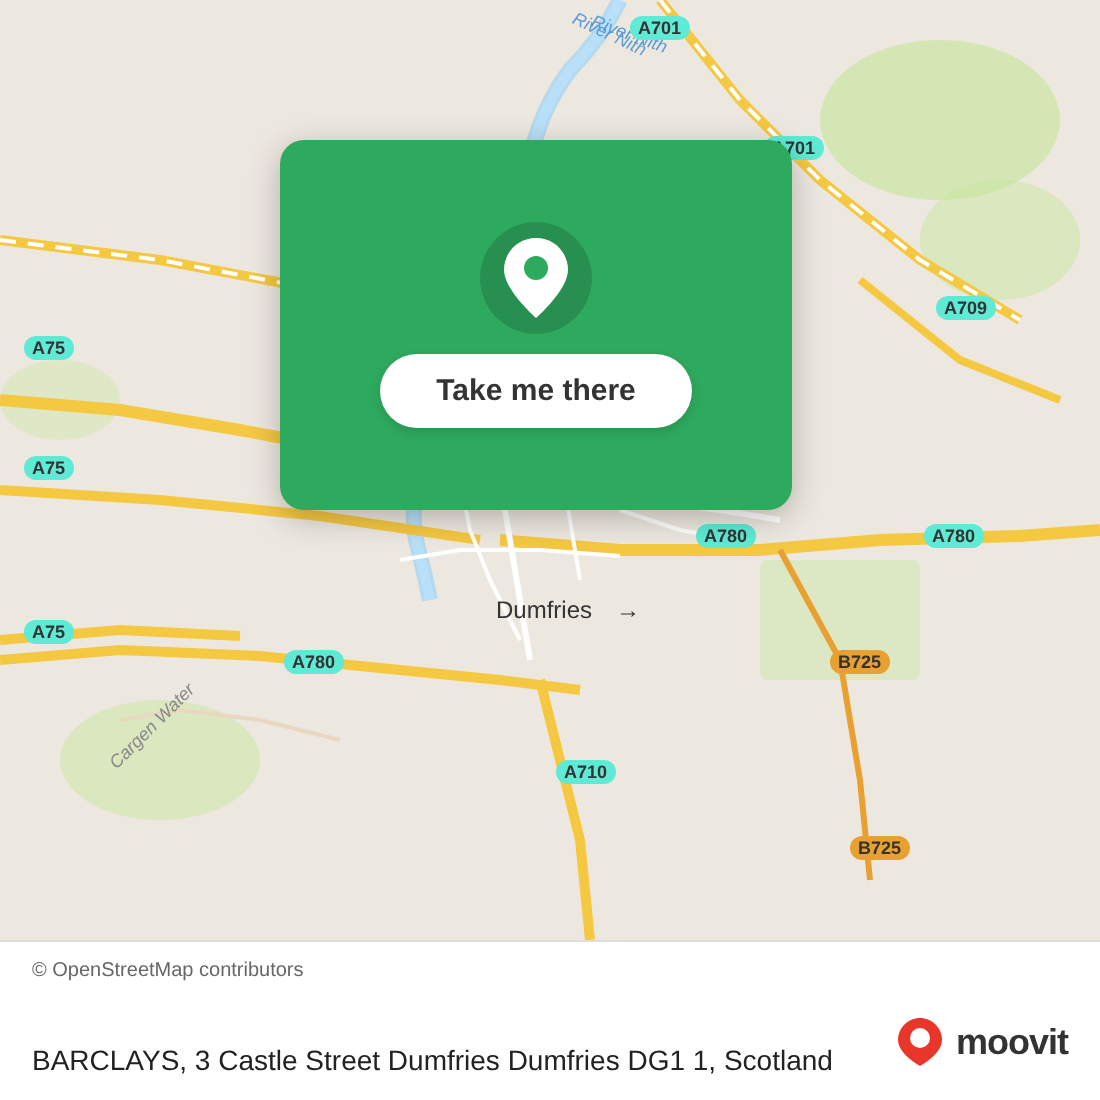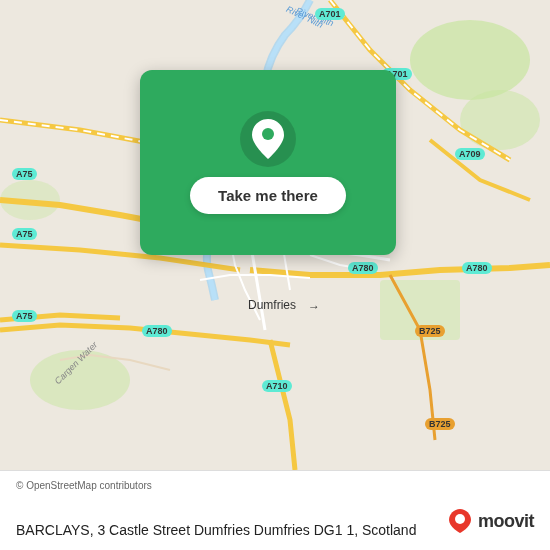--- a/index.html
+++ b/index.html
@@ -196,25 +196,25 @@
 
   <div class="river-label" style="top:12px; left:295px; transform: rotate(20deg);">River Nith</div>
   <div style="position:absolute; top:12px; left:285px; font-size:9px; color:#5b9bd5; font-style:italic; transform:rotate(25deg); z-index:2;">River Nith</div>
 
   <div class="road-label" style="top:8px; left:315px;">A701</div>
   <div class="road-label" style="top:68px; left:382px;">A701</div>
   <div class="road-label" style="top:82px; left:178px;">A76</div>
   <div class="road-label" style="top:168px; left:12px;">A75</div>
   <div class="road-label" style="top:228px; left:12px;">A75</div>
   <div class="road-label" style="top:310px; left:12px;">A75</div>
-  <div class="road-label" style="top:148px; left:455px;">A709</div>
+  <div class="road-label" style="top:148px; left:468px;">A709</div>
   <div class="road-label" style="top:262px; left:348px;">A780</div>
   <div class="road-label" style="top:262px; left:462px;">A780</div>
   <div class="road-label" style="top:325px; left:142px;">A780</div>
-  <div class="road-label" style="top:380px; left:262px;">A710</div>
+  <div class="road-label" style="top:380px; left:278px;">A710</div>
   <div class="road-label" style="background:#e8a030; top:325px; left:415px;">B725</div>
   <div class="road-label" style="background:#e8a030; top:418px; left:425px;">B725</div>
 
   <div class="city-label" style="top:298px; left:248px; z-index:5;">Dumfries</div>
 
   <div style="position:absolute; top:298px; left:308px; font-size:12px; color:#333; z-index:5;">→</div>
 
   <div style="position:absolute; top:358px; left:48px; font-size:9px; color:#888; font-style:italic; transform:rotate(-45deg); z-index:2;">Cargen Water</div>
 
   <div class="green-card">

